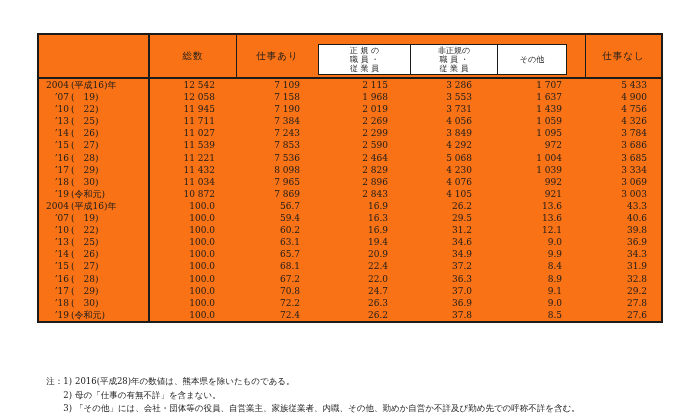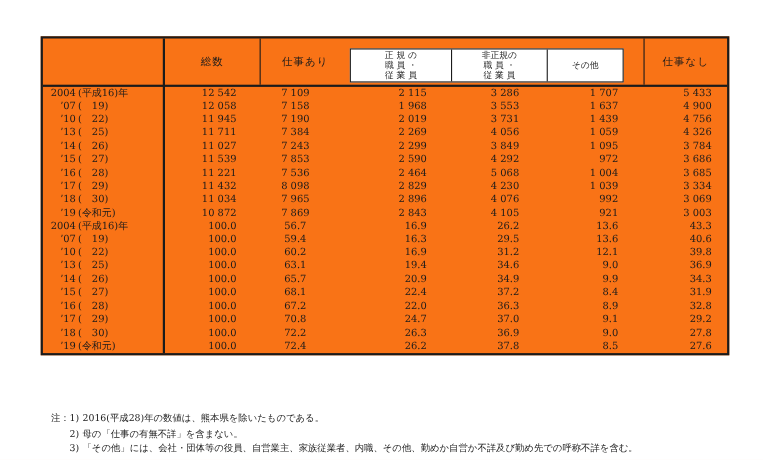--- a/index.html
+++ b/index.html
@@ -43,21 +43,21 @@
   .g2 { flex:1; }
 
   .band { height:20px; display:flex; align-items:center; justify-content:center; padding-left:109px; font-size:9.5px; }
 
   .row { height:12.1px; display:flex; font-size:9px; line-height:12.1px; white-space:pre; }
   .yc { width:109px; padding-left:4px; display:flex; }
   .ym { width:26px; text-align:right; white-space:pre; }
   .yp { margin-left:2px; white-space:pre; }
   .v { text-align:right; }
   .v0 { width:89px; padding-right:22px; }
-  .v1 { width:81px; padding-right:18px;text-align:center; }
+  .v1 { width:81px; padding-right:18px; }
   .v2 { width:92px; padding-right:22px; }
   .v3 { width:87px; padding-right:25px; }
   .v4 { width:88px; padding-right:23px;text-align:right; }
   .v5 { width:76px; padding-right:14px; }
 
   .notes { position:absolute; left:35px; top:375px; width:660px; font-size:8.5px; line-height:13.5px; }
   .note { display:flex; }
   .nl { flex:none; width:37px; text-align:right; margin-right:3px; white-space:pre; }
   .nt { flex:1; }
 </style>

